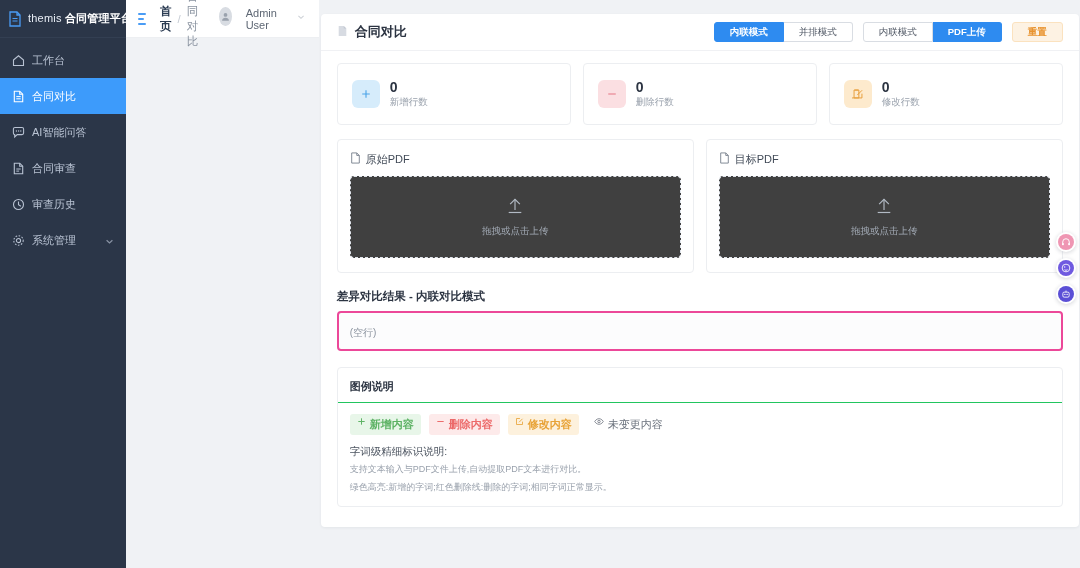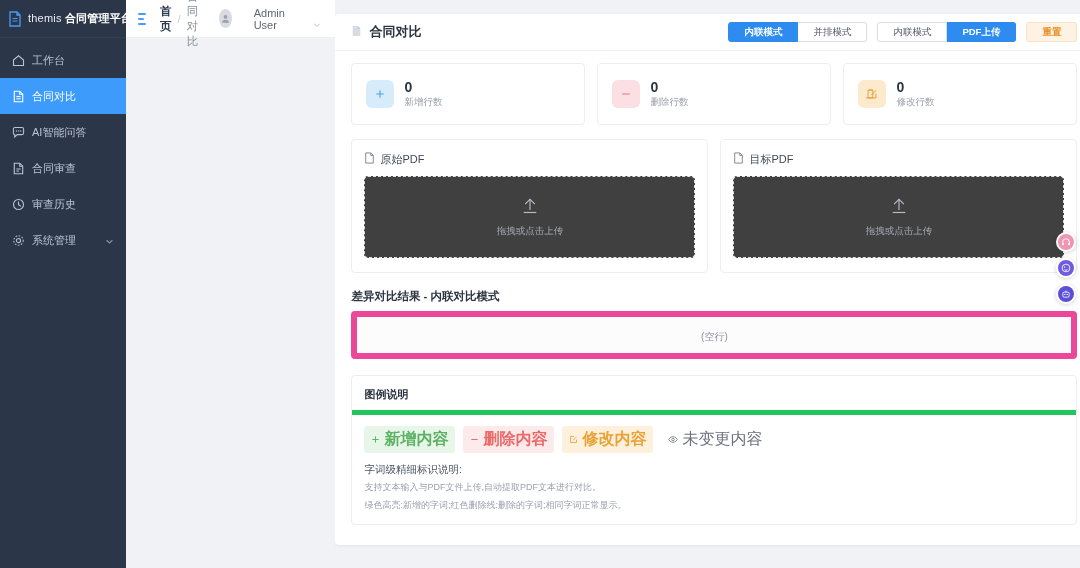--- a/index.html
+++ b/index.html
@@ -43,21 +43,21 @@
     padding: 0 14px 0 12px; gap: 14px; border-bottom: 1px solid #edeff2;
     flex: 0 0 38px;
   }
   .hamburger { width: 15px; height: 12px; display: flex; flex-direction: column; justify-content: space-between; cursor: pointer; }
   .hamburger i { display:block; height: 2px; background: #4a9cf5; border-radius: 1px; }
   .hamburger i:nth-child(2){ width: 80%; }
   .crumbs { display: flex; align-items: center; gap: 6px; font-size: 11.5px; }
   .crumb-home { color: #2a3b52; font-weight: bold; }
   .crumb-sep { color: #c5cbd3; }
   .crumb-cur { color: #8a93a0; }
-  .user-box { margin-left: auto; display: flex; align-items: center; gap: 22px; cursor: pointer; }
+  .user-box { margin-left: auto; display: flex; gap: 14px; cursor: pointer; }
   .avatar {
     width: 19px; height: 19px; border-radius: 50%;
     background: #d8dce2; display: flex; align-items: center; justify-content: center;
   }
   .user-name { font-size: 11px; color: #5e6774; }
   .caret { width: 8px; height: 8px; opacity: .5; }
 
   
   .content { flex: 1; overflow: hidden; padding: 14px 0 0 0; position: relative; }
   .panel {
@@ -110,34 +110,34 @@
   .dropzone {
     height: 82px; border: 1px dashed #dfe3ea; border-radius: 4px;
     display: flex; flex-direction: column; align-items: center; justify-content: center;
     gap: 6px; cursor: pointer; background: #404040;
   }
   .dz-text { font-size: 9.5px; color: #a3abb6; }
 
   
   .diff-title { font-size: 11.5px; font-weight: bold; color: #2c3442; margin: 16px 0 7px; }
   .diff-box {
-    border: 6px solid #ec4899; border-radius: 4px; background: #fcfcfd;
-    padding: 9px 11px; min-height: 30px; text-align: center;
+    border: 2px solid #ec4899; border-radius: 4px; background: #fcfcfd;
+    padding: 9px 11px; min-height: 30px;
   }
   .diff-empty { font-size: 10px; color: #8b939f; }
 
   
   .legend-card { border: 1px solid #eceef1; border-radius: 4px; margin-top: 16px; }
-  .legend-head { padding: 8px 12px; border-bottom: 5px solid #22c55e; }
+  .legend-head { padding: 8px 12px; border-bottom: 1px solid #22c55e; }
   .legend-head-t { font-size: 11px; font-weight: bold; color: #2c3442; }
   .legend-body { padding: 11px 12px 12px; }
   .legend-row { display: flex; align-items: center; gap: 8px; }
   .lg {
-    display: inline-flex; align-items: center; gap: 4px;
-    font-size: 16px; padding: 3px 7px; border-radius: 3px; font-weight: bold;
+    display: inline-flex; gap: 4px;
+    font-size: 11px; padding: 3px 7px; border-radius: 3px; font-weight: bold;
   }
   .lg.add { background: #e8f6e9; color: #5db264; }
   .lg.del { background: #fdeaea; color: #ec6a6a; }
   .lg.mod { background: #fdf1dd; color: #e8a338; }
   .lg.same { background: transparent; color: #6a717c; font-weight: normal; }
   .desc-title { font-size: 10.5px; color: #4b535f; margin-top: 10px; }
   .desc-line { font-size: 9px; color: #9aa2ad; margin-top: 4px; line-height: 1.5; }
 
   
   .fabs { position: absolute; right: 4px; top: 232px; display: flex; flex-direction: column; gap: 6px; }

